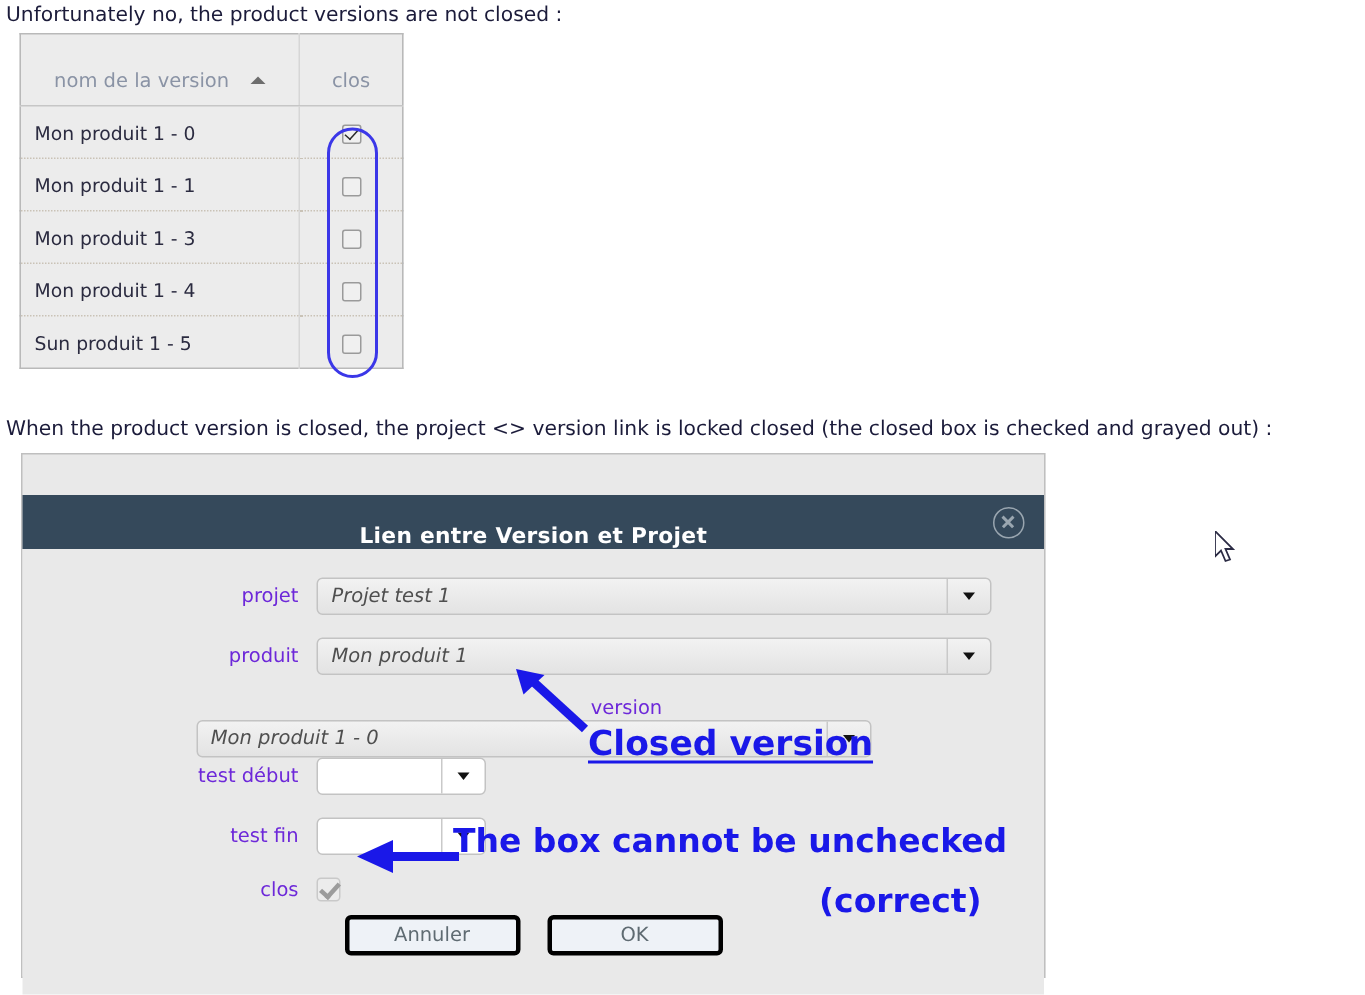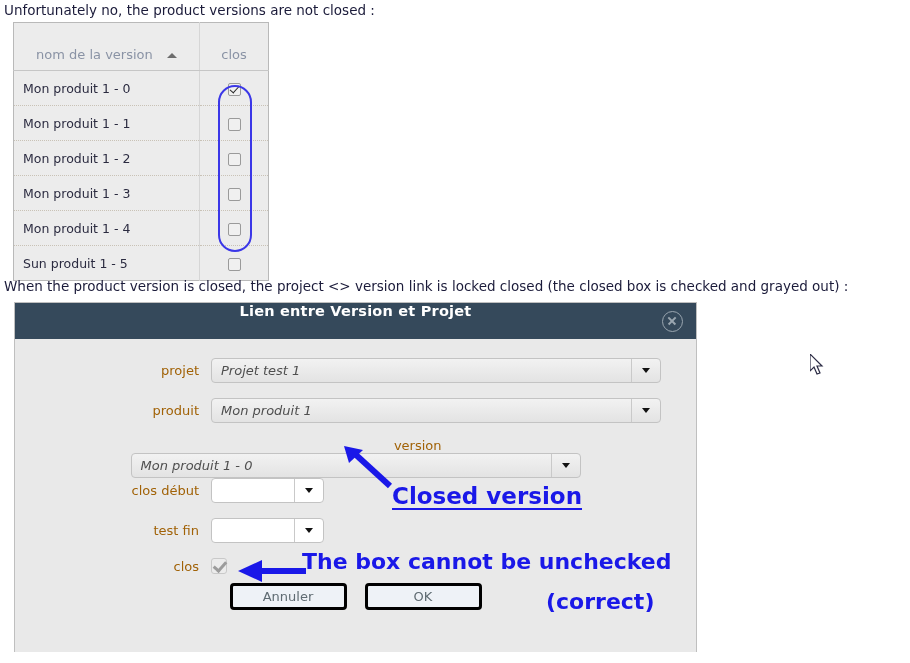--- a/index.html
+++ b/index.html
@@ -119,22 +119,23 @@
     height: 350px;
     background: #e9e9e9;
     border: 1px solid #bfbfbf;
     box-sizing: border-box;
   }
   #dialog-titlebar {
     height: 36px;
     background: #35495b;
     position: relative;
     display: flex;
-    align-items: flex-start;
+    align-items: flex-end;
     justify-content: center;
+    margin-top: 27px;
   }
   #dialog-title {
     color: #ffffff;
     font-size: 14.5px;
     font-weight: bold;
     letter-spacing: 0.2px;
   }
   #dialog-close {
     position: absolute;
     right: 13px;
@@ -169,21 +170,21 @@
     left: 0;
     display: flex;
     align-items: center;
     width: 100%;
   }
   .form-label {
     width: 196px;
     text-align: right;
     padding-right: 12px;
     font-size: 13px;
-    color: #a16207;
+    color: #6d28d9;
     box-sizing: border-box;
   }
   .combo {
     position: relative;
     height: 25px;
     border: 1px solid #c3c3c3;
     border-radius: 4px;
     box-sizing: border-box;
     display: flex;
     align-items: center;
@@ -321,24 +322,20 @@
   <tbody id="versions-tbody">
       <tr>
         <td>Mon produit 1 - 0</td>
         <td class="cell-clos"><span class="tbl-check checked"></span></td>
       </tr>
       <tr>
         <td>Mon produit 1 - 1</td>
         <td class="cell-clos"><span class="tbl-check"></span></td>
       </tr>
       <tr>
-        <td>Mon produit 1 - 2</td>
-        <td class="cell-clos"><span class="tbl-check"></span></td>
-      </tr>
-      <tr>
         <td>Mon produit 1 - 3</td>
         <td class="cell-clos"><span class="tbl-check"></span></td>
       </tr>
       <tr>
         <td>Mon produit 1 - 4</td>
         <td class="cell-clos"><span class="tbl-check"></span></td>
       </tr>
       <tr>
         <td>Sun produit 1 - 5</td>
         <td class="cell-clos"><span class="tbl-check"></span></td>
@@ -383,21 +380,21 @@
       <div class="form-label">version</div>
       <div class="combo wide">
         <span class="combo-value">Mon produit 1 - 0</span>
         <span class="combo-arrow">
             <i></i>
           </span>
       </div>
     </div>
 
     <div class="form-row" style="top:139px;">
-      <div class="form-label">clos début</div>
+      <div class="form-label">test début</div>
       <div class="combo small">
         <span class="combo-value"></span>
         <span class="combo-arrow">
             <i></i>
           </span>
       </div>
     </div>
 
     <div class="form-row" style="top:179px;">
       <div class="form-label">test fin</div>

